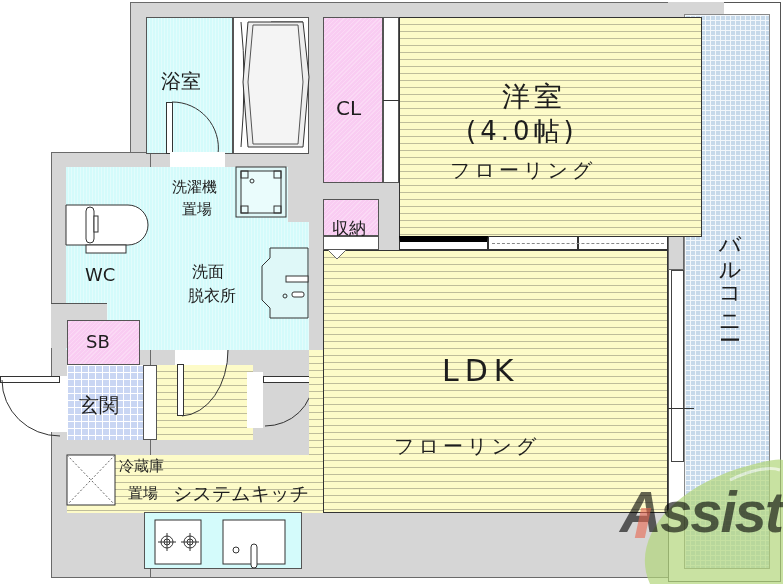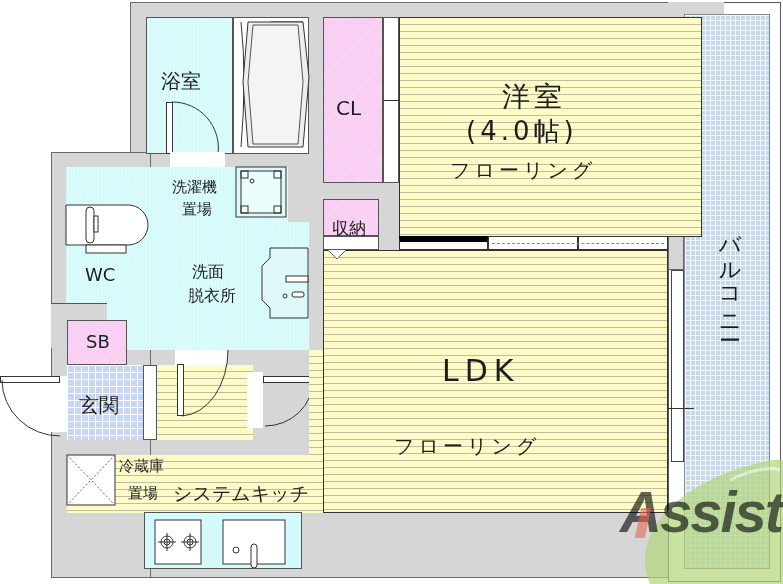--- a/index.html
+++ b/index.html
@@ -79,21 +79,21 @@
 <div class="label" style="left:192px;top:262px;font-size:16px;">洗面</div>
 <div class="label" style="left:188px;top:286px;font-size:16px;">脱衣所</div>
 
 <svg style="left:262px;top:248px;" width="50" height="72">
   <polygon points="8,0 46,0 46,70 8,70 8,60 0,52 0,18 8,10" fill="#dff8f8" stroke="#333"></polygon>
   <rect x="24" y="28" width="22" height="6" fill="#fff" stroke="#333"></rect>
   <rect x="30" y="44" width="12" height="5" rx="2" fill="#fff" stroke="#333"></rect>
   <circle cx="23" cy="48" r="2" fill="none" stroke="#333"></circle>
 </svg>
 
-<div class="abs pink" style="left:67px;top:320px;width:60px;height:45px;border:1px solid #555;">
+<div class="abs pink" style="left:67px;top:320px;width:73px;height:45px;border:1px solid #555;">
   <div class="label" style="left:18px;top:10px;font-size:18px;">SB</div>
 </div>
 
 <div class="abs tile" style="left:67px;top:365px;width:76px;height:75px;">
   <div class="label" style="left:12px;top:27px;font-size:20px;">玄関</div>
 </div>
 <div class="abs white" style="left:143px;top:365px;width:14px;height:75px;border:1px solid #555;"></div>
 
 <div class="abs white" style="left:51px;top:376px;width:16px;height:56px;"></div>
 <div class="abs white" style="left:0px;top:376px;width:60px;height:7px;border:1px solid #333;"></div>

